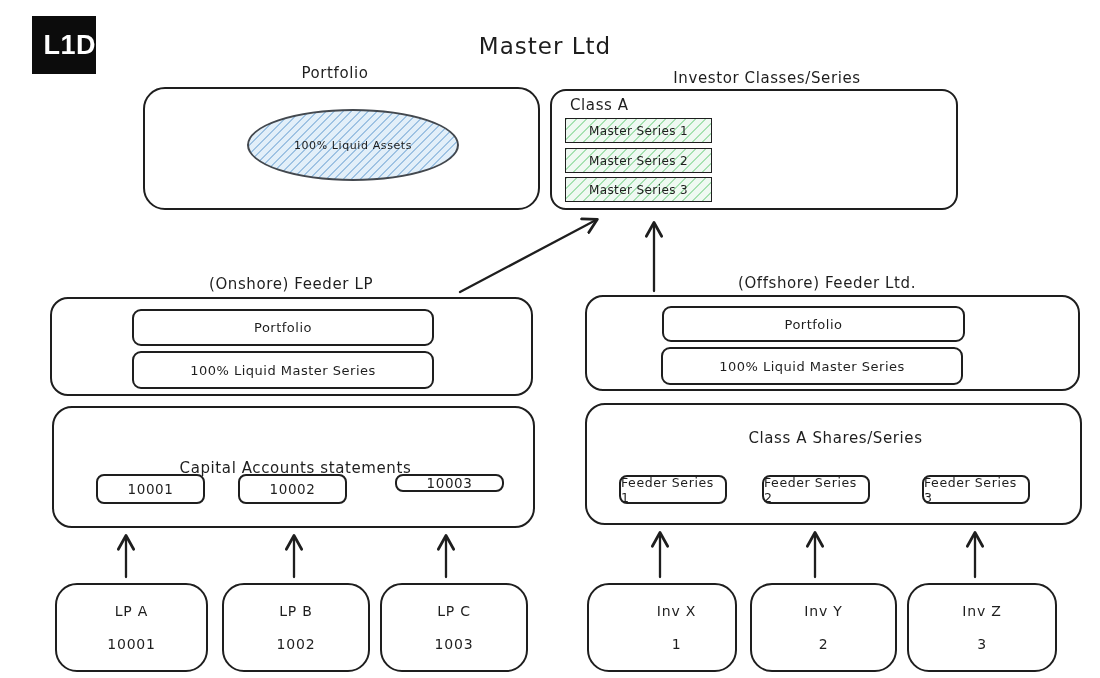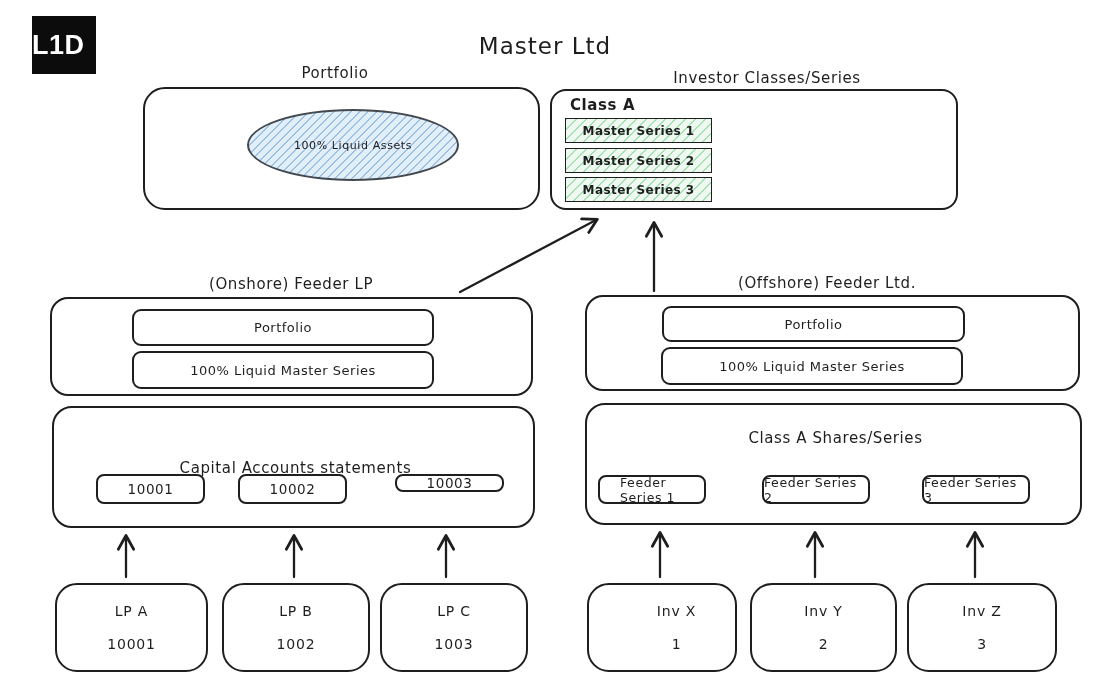--- a/index.html
+++ b/index.html
@@ -10,21 +10,21 @@
     background: #ffffff;
     font-family: "DejaVu Sans", sans-serif;
     color: #1e1e1e;
     overflow: hidden;
   }
 
   .logo {
     position: absolute; left: 32px; top: 16px;
     width: 64px; height: 58px;
     background: #0c0c0c; color: #ffffff;
-    display: flex; align-items: center; justify-content: flex-start;
+    display: flex; align-items: center; justify-content: flex-end;
     font-weight: bold; font-size: 27px; letter-spacing: 0.5px;
     font-family: "Liberation Sans", sans-serif;
   }
 
   .title {
     position: absolute; left: 395px; top: 33px; width: 300px;
     text-align: center; font-size: 23px; letter-spacing: 1px;
   }
 
   .section-label {
@@ -125,21 +125,21 @@
 
   <div class="title">Master Ltd</div>
 
   <div class="section-label" style="left:235px; top:64px; width:200px;">Portfolio</div>
   <div class="box" style="left:143px; top:87px; width:397px; height:123px; border-radius:22px;"></div>
   <div class="ellipse" style="left:247px; top:109px; width:212px; height:72px;">
     <span>100% Liquid Assets</span>
   </div>
 
   <div class="section-label" style="left:617px; top:69px; width:300px;">Investor Classes/Series</div>
-  <div class="box" style="left:550px; top:89px; width:408px; height:121px; border-radius:16px;font-weight:bold;">
+  <div class="box" style="left:550px; top:89px; width:408px; height:121px; border-radius:16px;">
     <div class="class-a-label">Class A</div>
     <div class="series-pill hatch-green" style="position:absolute; left:13px; top:27px; width:147px; height:25px;">
       <span>Master Series 1</span>
     </div>
     <div class="series-pill hatch-green" style="position:absolute; left:13px; top:57px; width:147px; height:25px;">
       <span>Master Series 2</span>
     </div>
     <div class="series-pill hatch-green" style="position:absolute; left:13px; top:86px; width:147px; height:25px;">
       <span>Master Series 3</span>
     </div>
@@ -173,21 +173,21 @@
     <div class="small-box" style="left:184px; top:66px; width:109px; height:30px;">
       <span>10002</span>
     </div>
     <div class="small-box" style="left:341px; top:66px; width:109px; height:18px;text-align:center;">
       <span>10003</span>
     </div>
   </div>
 
   <div class="box" style="left:585px; top:403px; width:497px; height:122px; border-radius:20px;">
     <div class="section-label" style="left:0; top:24px; width:497px; position:absolute;">Class A Shares/Series</div>
-    <div class="small-box" style="left:11px; top:70px; width:108px; height:29px; font-size:12.5px;padding-left:20px;">
+    <div class="small-box" style="left:32px; top:70px; width:108px; height:29px; font-size:12.5px;">
       <span>Feeder Series 1</span>
     </div>
     <div class="small-box" style="left:175px; top:70px; width:108px; height:29px; font-size:12.5px;">
       <span>Feeder Series 2</span>
     </div>
     <div class="small-box" style="left:335px; top:70px; width:108px; height:29px; font-size:12.5px;">
       <span>Feeder Series 3</span>
     </div>
   </div>
 

